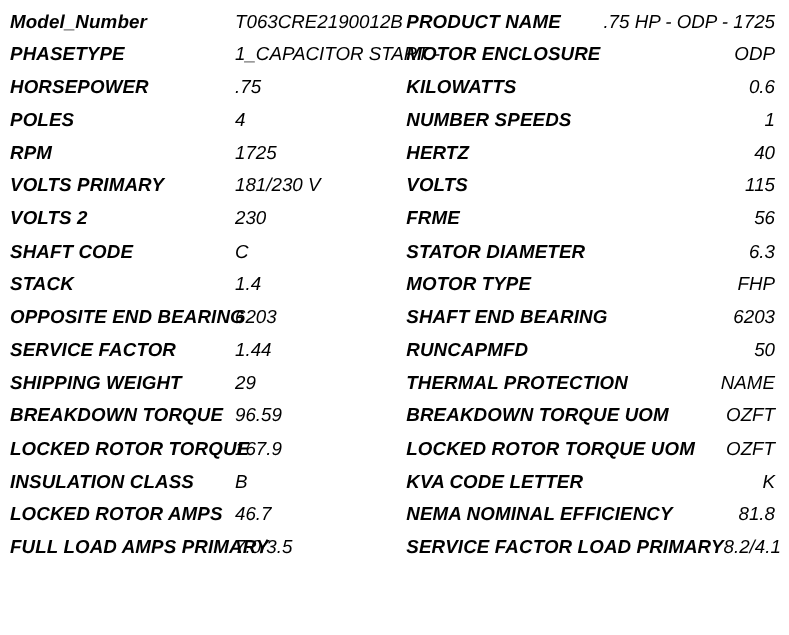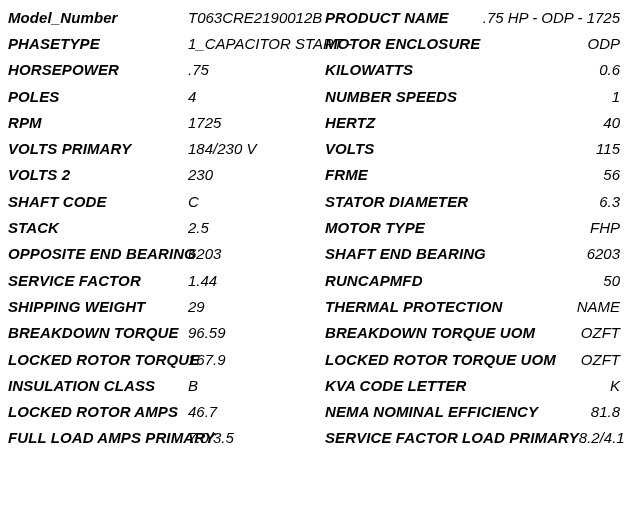--- a/index.html
+++ b/index.html
@@ -81,21 +81,21 @@
   <div class="row">
     <span class="cell l-label">RPM</span>
     <span class="cell value l-value">1725</span>
     <span class="cell spacer"></span>
     <span class="cell r-label">HERTZ</span>
     <span class="cell value r-value">40</span>
   </div>
 
   <div class="row">
     <span class="cell l-label">VOLTS PRIMARY</span>
-    <span class="cell value l-value">184/230 V</span>
+    <span class="cell value l-value">181/230 V</span>
     <span class="cell spacer"></span>
     <span class="cell r-label">VOLTS</span>
     <span class="cell value r-value">115</span>
   </div>
 
   <div class="row">
     <span class="cell l-label">VOLTS 2</span>
     <span class="cell value l-value">230</span>
     <span class="cell spacer"></span>
     <span class="cell r-label">FRME</span>
@@ -105,21 +105,21 @@
   <div class="row">
     <span class="cell l-label">SHAFT CODE</span>
     <span class="cell value l-value">C</span>
     <span class="cell spacer"></span>
     <span class="cell r-label">STATOR DIAMETER</span>
     <span class="cell value r-value">6.3</span>
   </div>
 
   <div class="row">
     <span class="cell l-label">STACK</span>
-    <span class="cell value l-value">2.5</span>
+    <span class="cell value l-value">1.4</span>
     <span class="cell spacer"></span>
     <span class="cell r-label">MOTOR TYPE</span>
     <span class="cell value r-value">FHP</span>
   </div>
 
   <div class="row">
     <span class="cell l-label">OPPOSITE END BEARING</span>
     <span class="cell value l-value">6203</span>
     <span class="cell spacer"></span>
     <span class="cell r-label">SHAFT END BEARING</span>

